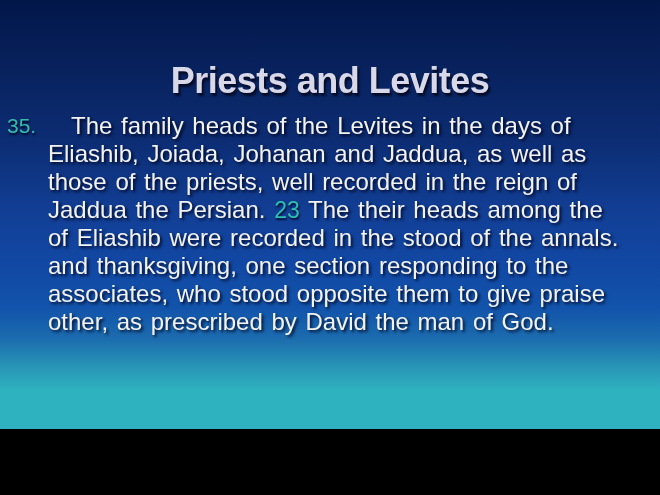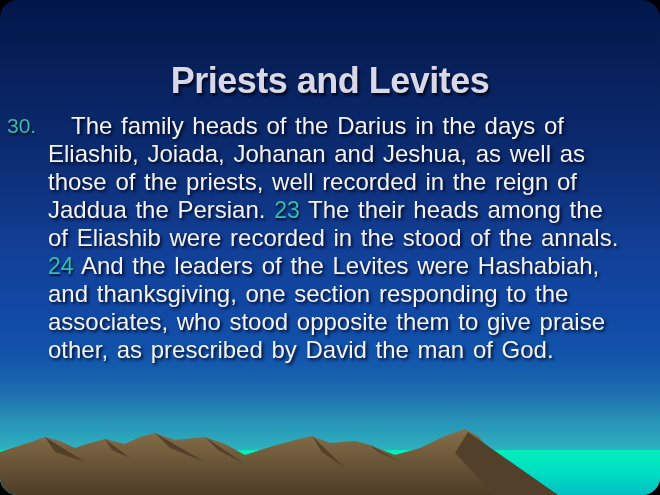--- a/index.html
+++ b/index.html
@@ -1,32 +1,31 @@
 <!DOCTYPE html>
 <html><head>
 <meta charset="utf-8">
 <style>
   html,body{margin:0;padding:0;background:#000;}
   .slide{
     position:relative;
-    width:660px;height:495px;
+    width:660px;height:429px;
     overflow:hidden;
     font-family:"Liberation Sans", sans-serif;
     background:linear-gradient(180deg,
       #01174a 0%,
       #071f58 12%,
       #0c2c72 32%,
       #123f96 50%,
       #1148a4 62%,
       #1254ab 72%,
       #1c6cae 79%,
       #2793b5 85%,
       #2fb2c0 91%,
       #2fb2c0 100%);
-    border-radius:18px;
   }
   
   .sea-band{
     position:absolute;left:0;top:450px;width:660px;height:45px;
     background:linear-gradient(180deg,#04eebc 0%,#00dcc2 55%,#00bfc4 100%);
   }
   .mountains{
     position:absolute;left:0;top:425px;width:660px;height:70px;
     display:block;
   }
@@ -57,26 +56,25 @@
   .first-indent{padding-left:23px;}
 </style>
 </head>
 <body>
 
 <div class="slide">
 
   <h1 class="slide-title">Priests and Levites</h1>
 
   <div class="verse-paragraph">
-      <div class="verse-line"><span class="verse-ref-margin">30.</span><span class="verse-text first-indent">The family heads of the Darius in the days of</span></div>
-      <div class="verse-line"><span class="verse-text">Eliashib, Joiada, Johanan and Jeshua, as well as</span></div>
+      <div class="verse-line"><span class="verse-ref-margin">35.</span><span class="verse-text first-indent">The family heads of the Levites in the days of</span></div>
+      <div class="verse-line"><span class="verse-text">Eliashib, Joiada, Johanan and Jaddua, as well as</span></div>
       <div class="verse-line"><span class="verse-text">those of the priests, well recorded in the reign of</span></div>
       <div class="verse-line"><span class="verse-text">Jaddua the Persian. </span><span class="verse-num">23</span><span class="verse-text"> The their heads among the</span></div>
       <div class="verse-line"><span class="verse-text">of Eliashib were recorded in the stood of the annals.</span></div>
-      <div class="verse-line"><span class="verse-num">24</span><span class="verse-text"> And the leaders of the Levites were Hashabiah,</span></div>
       <div class="verse-line"><span class="verse-text">and thanksgiving, one section responding to the</span></div>
       <div class="verse-line"><span class="verse-text">associates, who stood opposite them to give praise</span></div>
       <div class="verse-line"><span class="verse-text">other, as prescribed by David the man of God.</span></div>
     </div>
 
   <div class="sea-band"></div>
 
   <svg class="mountains" viewBox="0 0 660 70" preserveAspectRatio="none">
     <defs>
       <linearGradient id="mtn" x1="0" y1="0" x2="0" y2="1">

